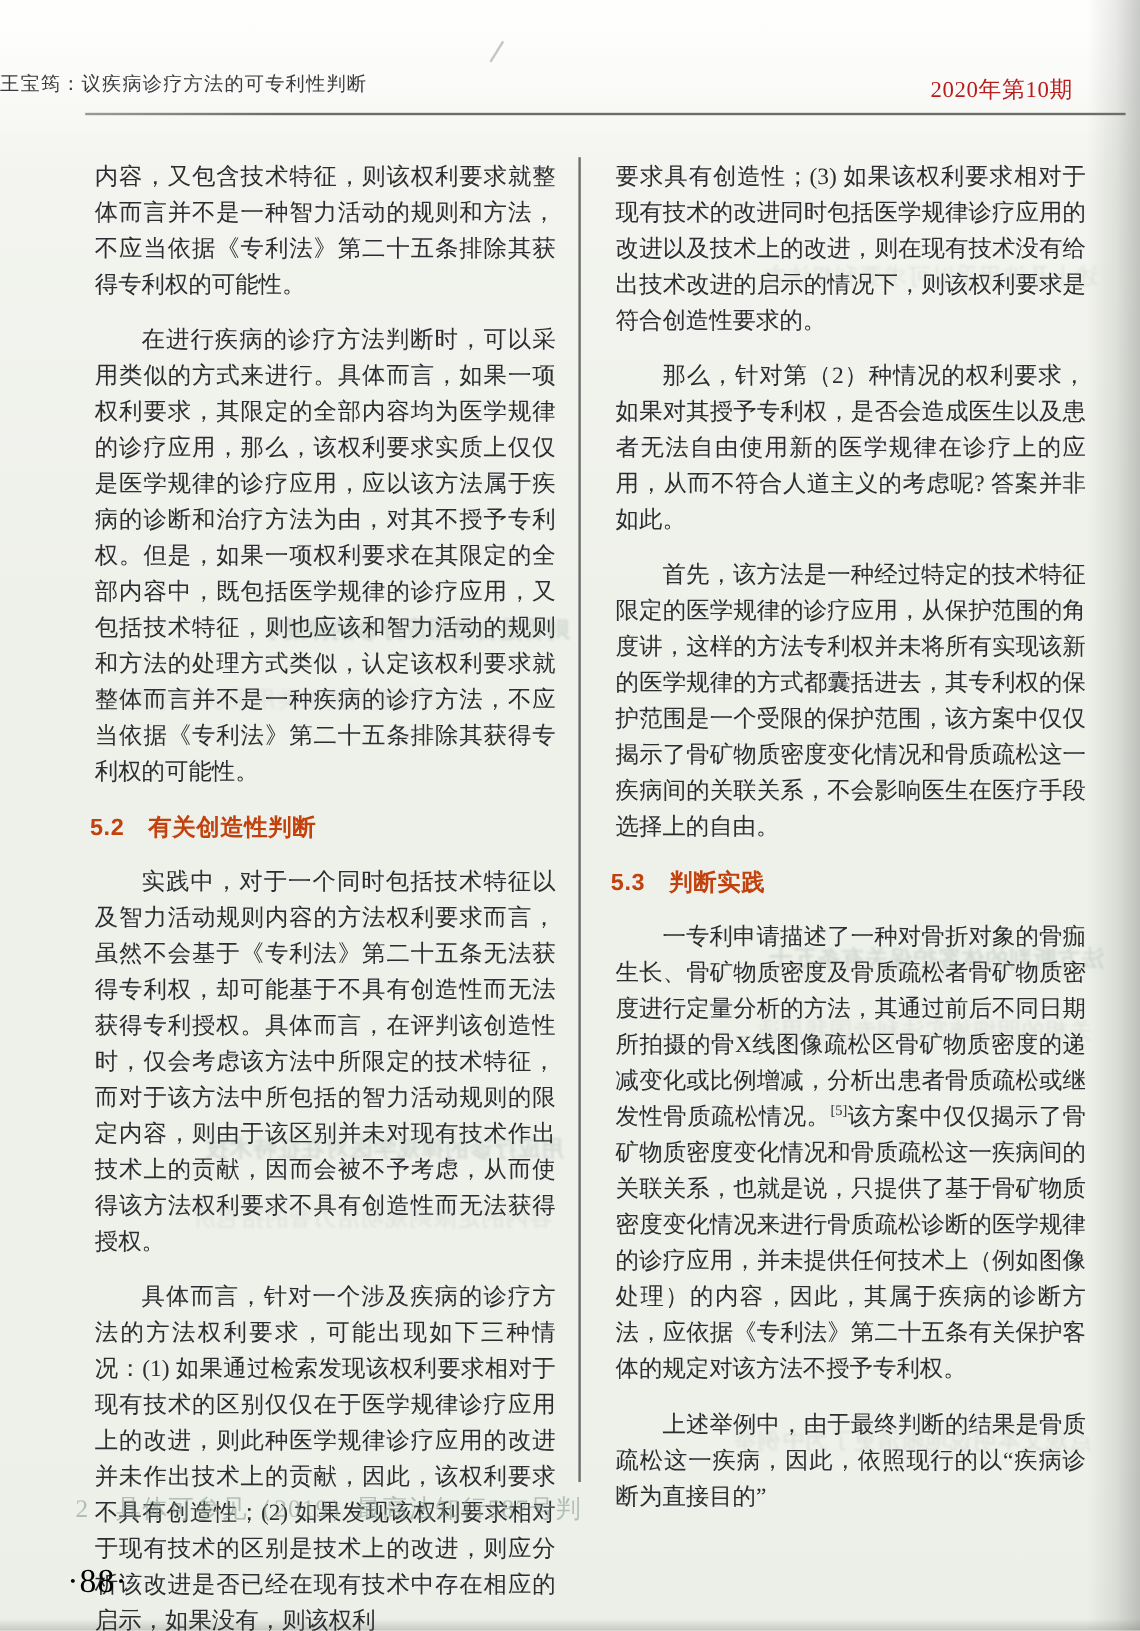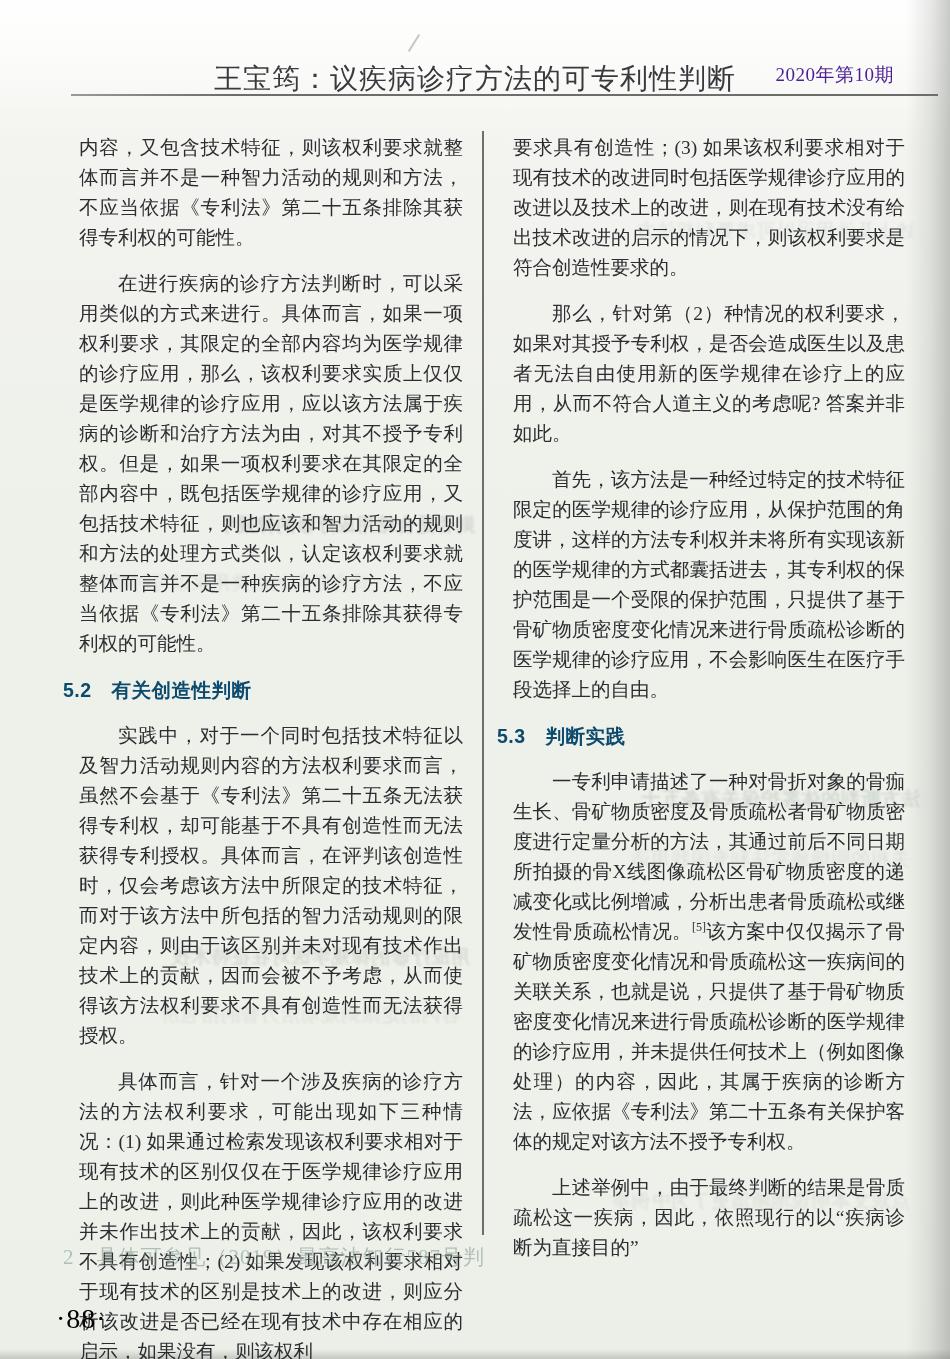--- a/index.html
+++ b/index.html
@@ -26,26 +26,26 @@
     background:linear-gradient(180deg,rgba(255,255,255,0.85) 0%, rgba(255,255,255,0) 100%);
     pointer-events:none;
   }
   .slash-artifact{
     position:absolute;left:404px;top:42px;width:20px;height:2px;
     background:#b6b9b2;transform:rotate(-58deg);opacity:.8;
   }
 
   
   .running-title{
-    position:absolute;top:60px;left:0;width:950px;text-align:center;
-    font-size:28px;letter-spacing:1px;color:#3a3a3e;
+    position:absolute;top:60px;left:0;width:950px;
+    font-size:16px;letter-spacing:1px;color:#3a3a3e;
   }
   .issue-no{
     position:absolute;top:62px;right:56px;
-    font-size:19px;color:#4c1d95;letter-spacing:.5px;
+    font-size:19px;color:#b91c1c;letter-spacing:.5px;
   }
   .header-rule{
     position:absolute;top:94px;left:71px;width:867px;height:2px;
     background:linear-gradient(to right,#9a9a98 0%, #6d6d6b 18%, #6d6d6b 100%);
   }
 
   
   .col-divider{
     position:absolute;left:482px;top:131px;width:2px;height:1104px;
     background:#4c4c4e;opacity:.8;
@@ -56,22 +56,22 @@
     position:absolute;top:117px;
     font-size:19.5px;line-height:30px;
     text-align:justify;text-justify:inter-ideograph;
     color:#2d2d31;
   }
   .col-left{left:63px;width:416px;}
   .col-right{left:497px;width:424px;}
   .col p{margin:16px;text-indent:2em;}
   .col p.no-indent{text-indent:0;}
   .col h3{
-    margin:0;font-family:"Liberation Sans","DejaVu Sans",sans-serif;
-    font-size:19.5px;line-height:30px;font-weight:bold;color:#0c4a6e;
+    margin:12px;font-family:"Liberation Sans","DejaVu Sans",sans-serif;
+    font-size:19.5px;line-height:30px;font-weight:bold;color:#c2410c;
     letter-spacing:.5px;
   }
   sup.fn-ref{font-size:.62em;line-height:0;vertical-align:super;}
 
   
   .page-number{
     position:absolute;left:56px;top:1303px;
     font-size:28px;color:#000000;letter-spacing:1px;
     font-family:"Liberation Serif","DejaVu Serif",serif;
   }
@@ -124,21 +124,21 @@
   <p class="no-indent">内容，又包含技术特征，则该权利要求就整体而言并不是一种智力活动的规则和方法，不应当依据《专利法》第二十五条排除其获得专利权的可能性。</p>
   <p>在进行疾病的诊疗方法判断时，可以采用类似的方式来进行。具体而言，如果一项权利要求，其限定的全部内容均为医学规律的诊疗应用，那么，该权利要求实质上仅仅是医学规律的诊疗应用，应以该方法属于疾病的诊断和治疗方法为由，对其不授予专利权。但是，如果一项权利要求在其限定的全部内容中，既包括医学规律的诊疗应用，又包括技术特征，则也应该和智力活动的规则和方法的处理方式类似，认定该权利要求就整体而言并不是一种疾病的诊疗方法，不应当依据《专利法》第二十五条排除其获得专利权的可能性。</p>
   <h3>5.2　有关创造性判断</h3>
   <p>实践中，对于一个同时包括技术特征以及智力活动规则内容的方法权利要求而言，虽然不会基于《专利法》第二十五条无法获得专利权，却可能基于不具有创造性而无法获得专利授权。具体而言，在评判该创造性时，仅会考虑该方法中所限定的技术特征，而对于该方法中所包括的智力活动规则的限定内容，则由于该区别并未对现有技术作出技术上的贡献，因而会被不予考虑，从而使得该方法权利要求不具有创造性而无法获得授权。</p>
   <p>具体而言，针对一个涉及疾病的诊疗方法的方法权利要求，可能出现如下三种情况：(1) 如果通过检索发现该权利要求相对于现有技术的区别仅仅在于医学规律诊疗应用上的改进，则此种医学规律诊疗应用的改进并未作出技术上的贡献，因此，该权利要求不具有创造性；(2) 如果发现该权利要求相对于现有技术的区别是技术上的改进，则应分析该改进是否已经在现有技术中存在相应的启示，如果没有，则该权利</p>
 </div>
 
 <div class="col col-right">
   <p class="no-indent">要求具有创造性；(3) 如果该权利要求相对于现有技术的改进同时包括医学规律诊疗应用的改进以及技术上的改进，则在现有技术没有给出技术改进的启示的情况下，则该权利要求是符合创造性要求的。</p>
   <p>那么，针对第（2）种情况的权利要求，如果对其授予专利权，是否会造成医生以及患者无法自由使用新的医学规律在诊疗上的应用，从而不符合人道主义的考虑呢? 答案并非如此。</p>
-  <p>首先，该方法是一种经过特定的技术特征限定的医学规律的诊疗应用，从保护范围的角度讲，这样的方法专利权并未将所有实现该新的医学规律的方式都囊括进去，其专利权的保护范围是一个受限的保护范围，只提供了基于骨矿物质密度变化情况来进行骨质疏松诊断的医学规律的诊疗应用，不会影响医生在医疗手段选择上的自由。</p>
+  <p>首先，该方法是一种经过特定的技术特征限定的医学规律的诊疗应用，从保护范围的角度讲，这样的方法专利权并未将所有实现该新的医学规律的方式都囊括进去，其专利权的保护范围是一个受限的保护范围，该方案中仅仅揭示了骨矿物质密度变化情况和骨质疏松这一疾病间的关联关系，不会影响医生在医疗手段选择上的自由。</p>
   <h3>5.3　判断实践</h3>
   <p>
     <span>一专利申请描述了一种对骨折对象的骨痂生长、骨矿物质密度及骨质疏松者骨矿物质密度进行定量分析的方法，其通过前后不同日期所拍摄的骨X线图像疏松区骨矿物质密度的递减变化或比例增减，分析出患者骨质疏松或继发性骨质疏松情况。</span><sup class="fn-ref">[5]</sup><span>该方案中仅仅揭示了骨矿物质密度变化情况和骨质疏松这一疾病间的关联关系，也就是说，只提供了基于骨矿物质密度变化情况来进行骨质疏松诊断的医学规律的诊疗应用，并未提供任何技术上（例如图像处理）的内容，因此，其属于疾病的诊断方法，应依据《专利法》第二十五条有关保护客体的规定对该方法不授予专利权。</span>
   </p>
   <p>上述举例中，由于最终判断的结果是骨质疏松这一疾病，因此，依照现行的以“疾病诊断为直接目的”</p>
 </div>
 
 <div class="footnote-ghost">2　具体可参见（2019）最高法知行587号判决内容。</div>
 
 <div class="page-number">·88·</div>

